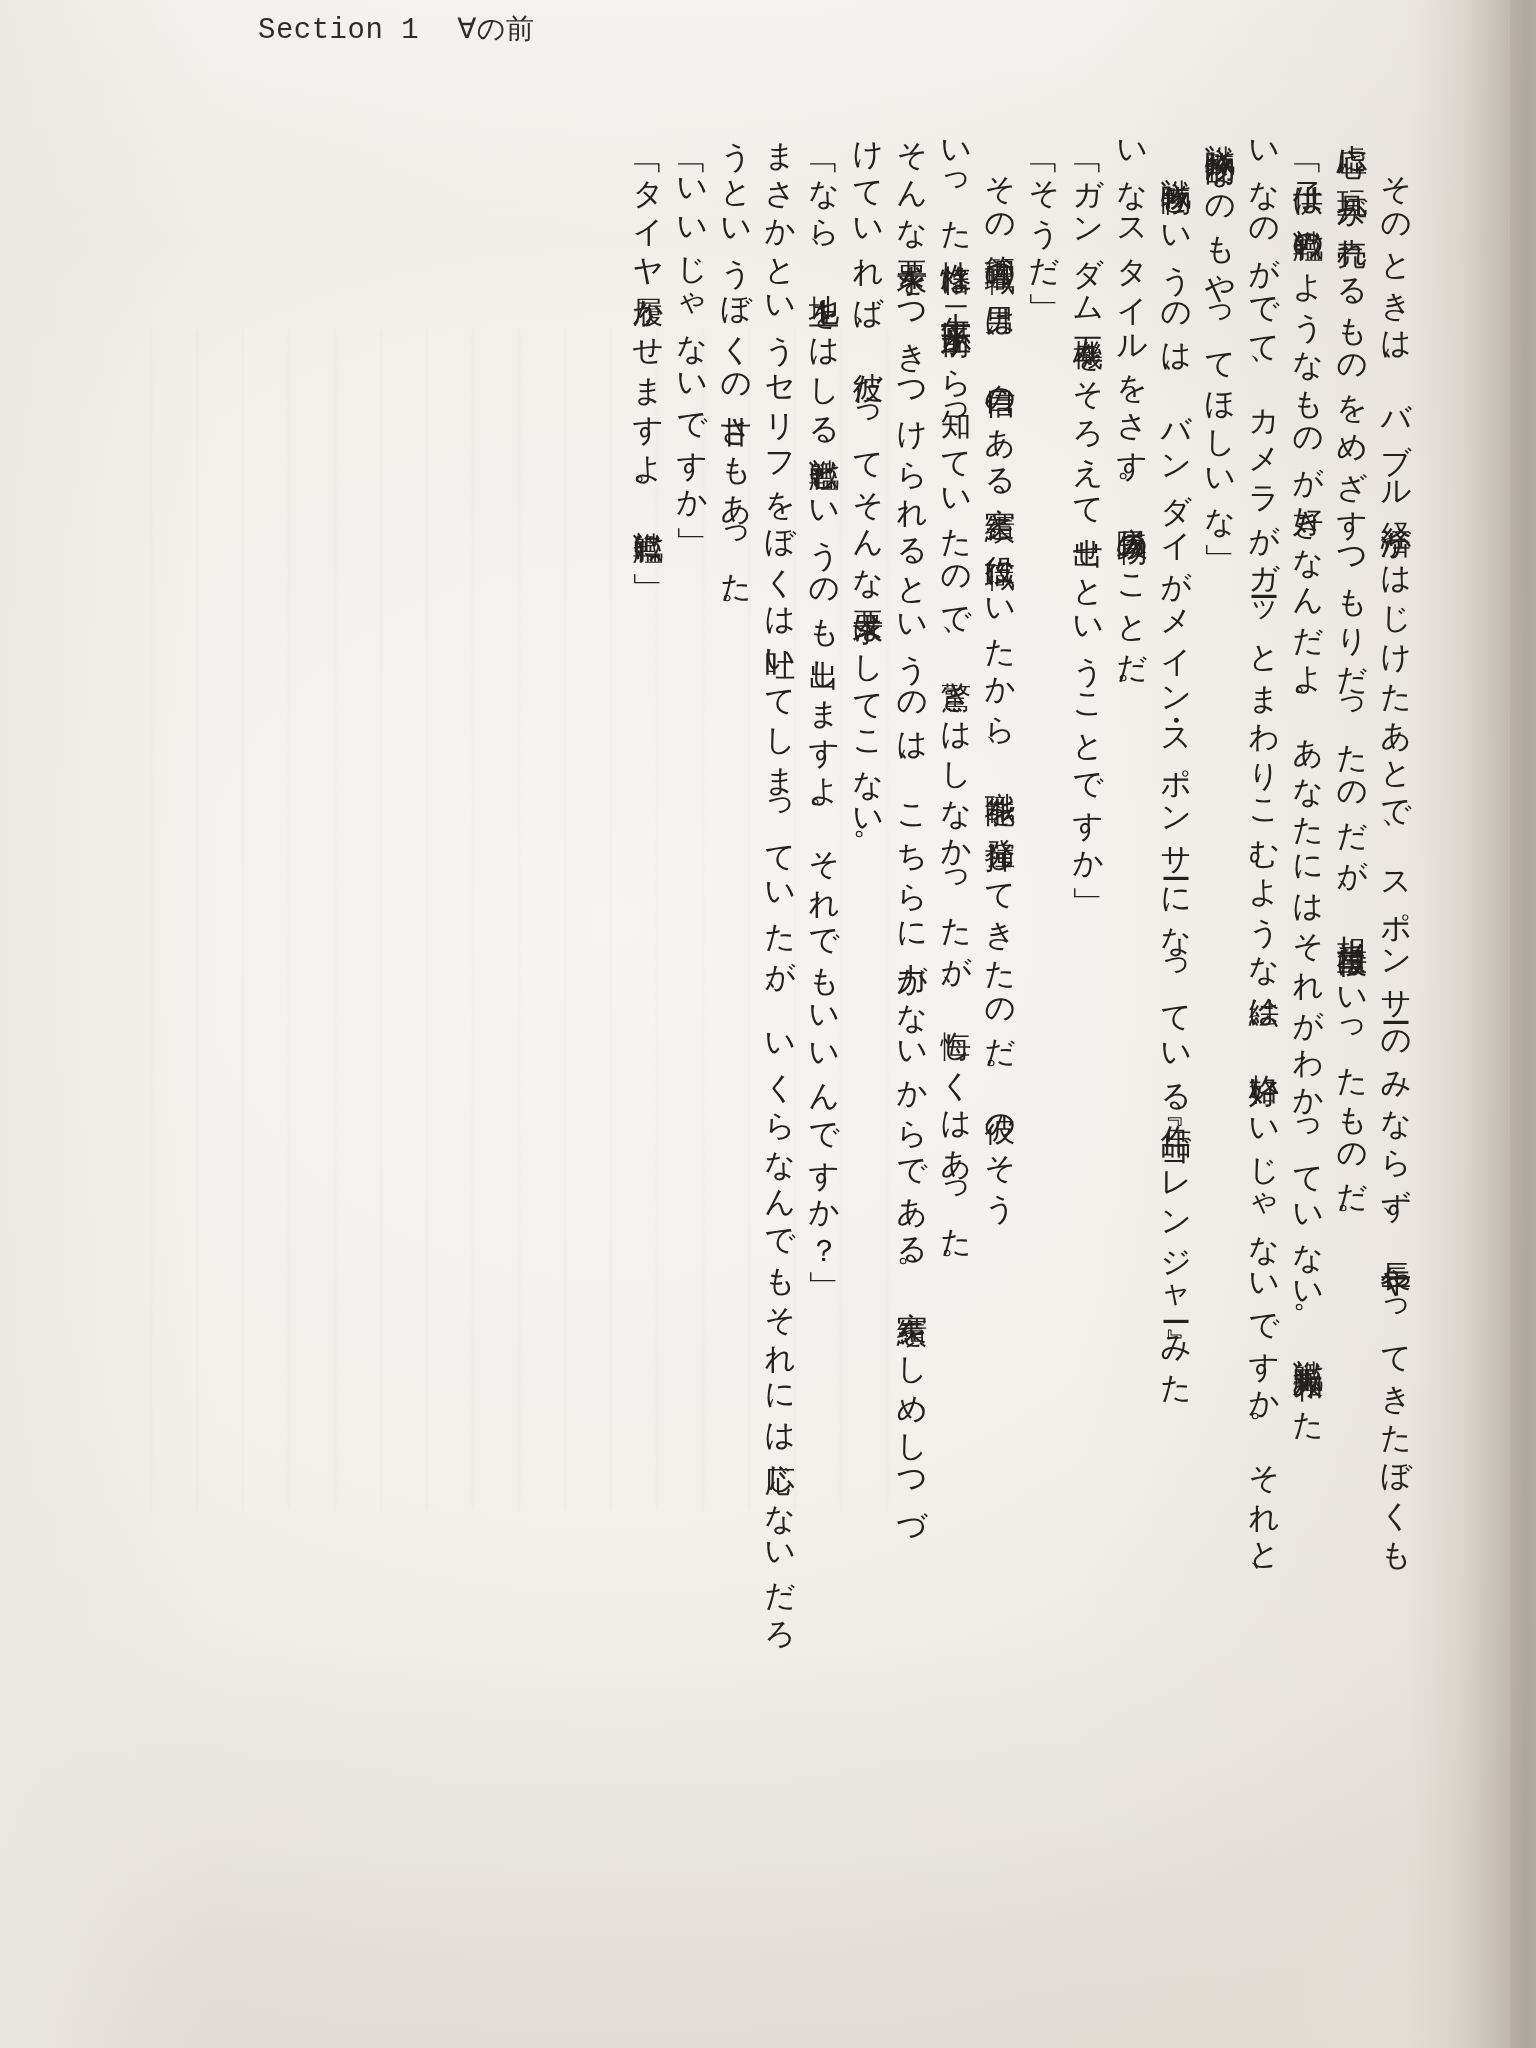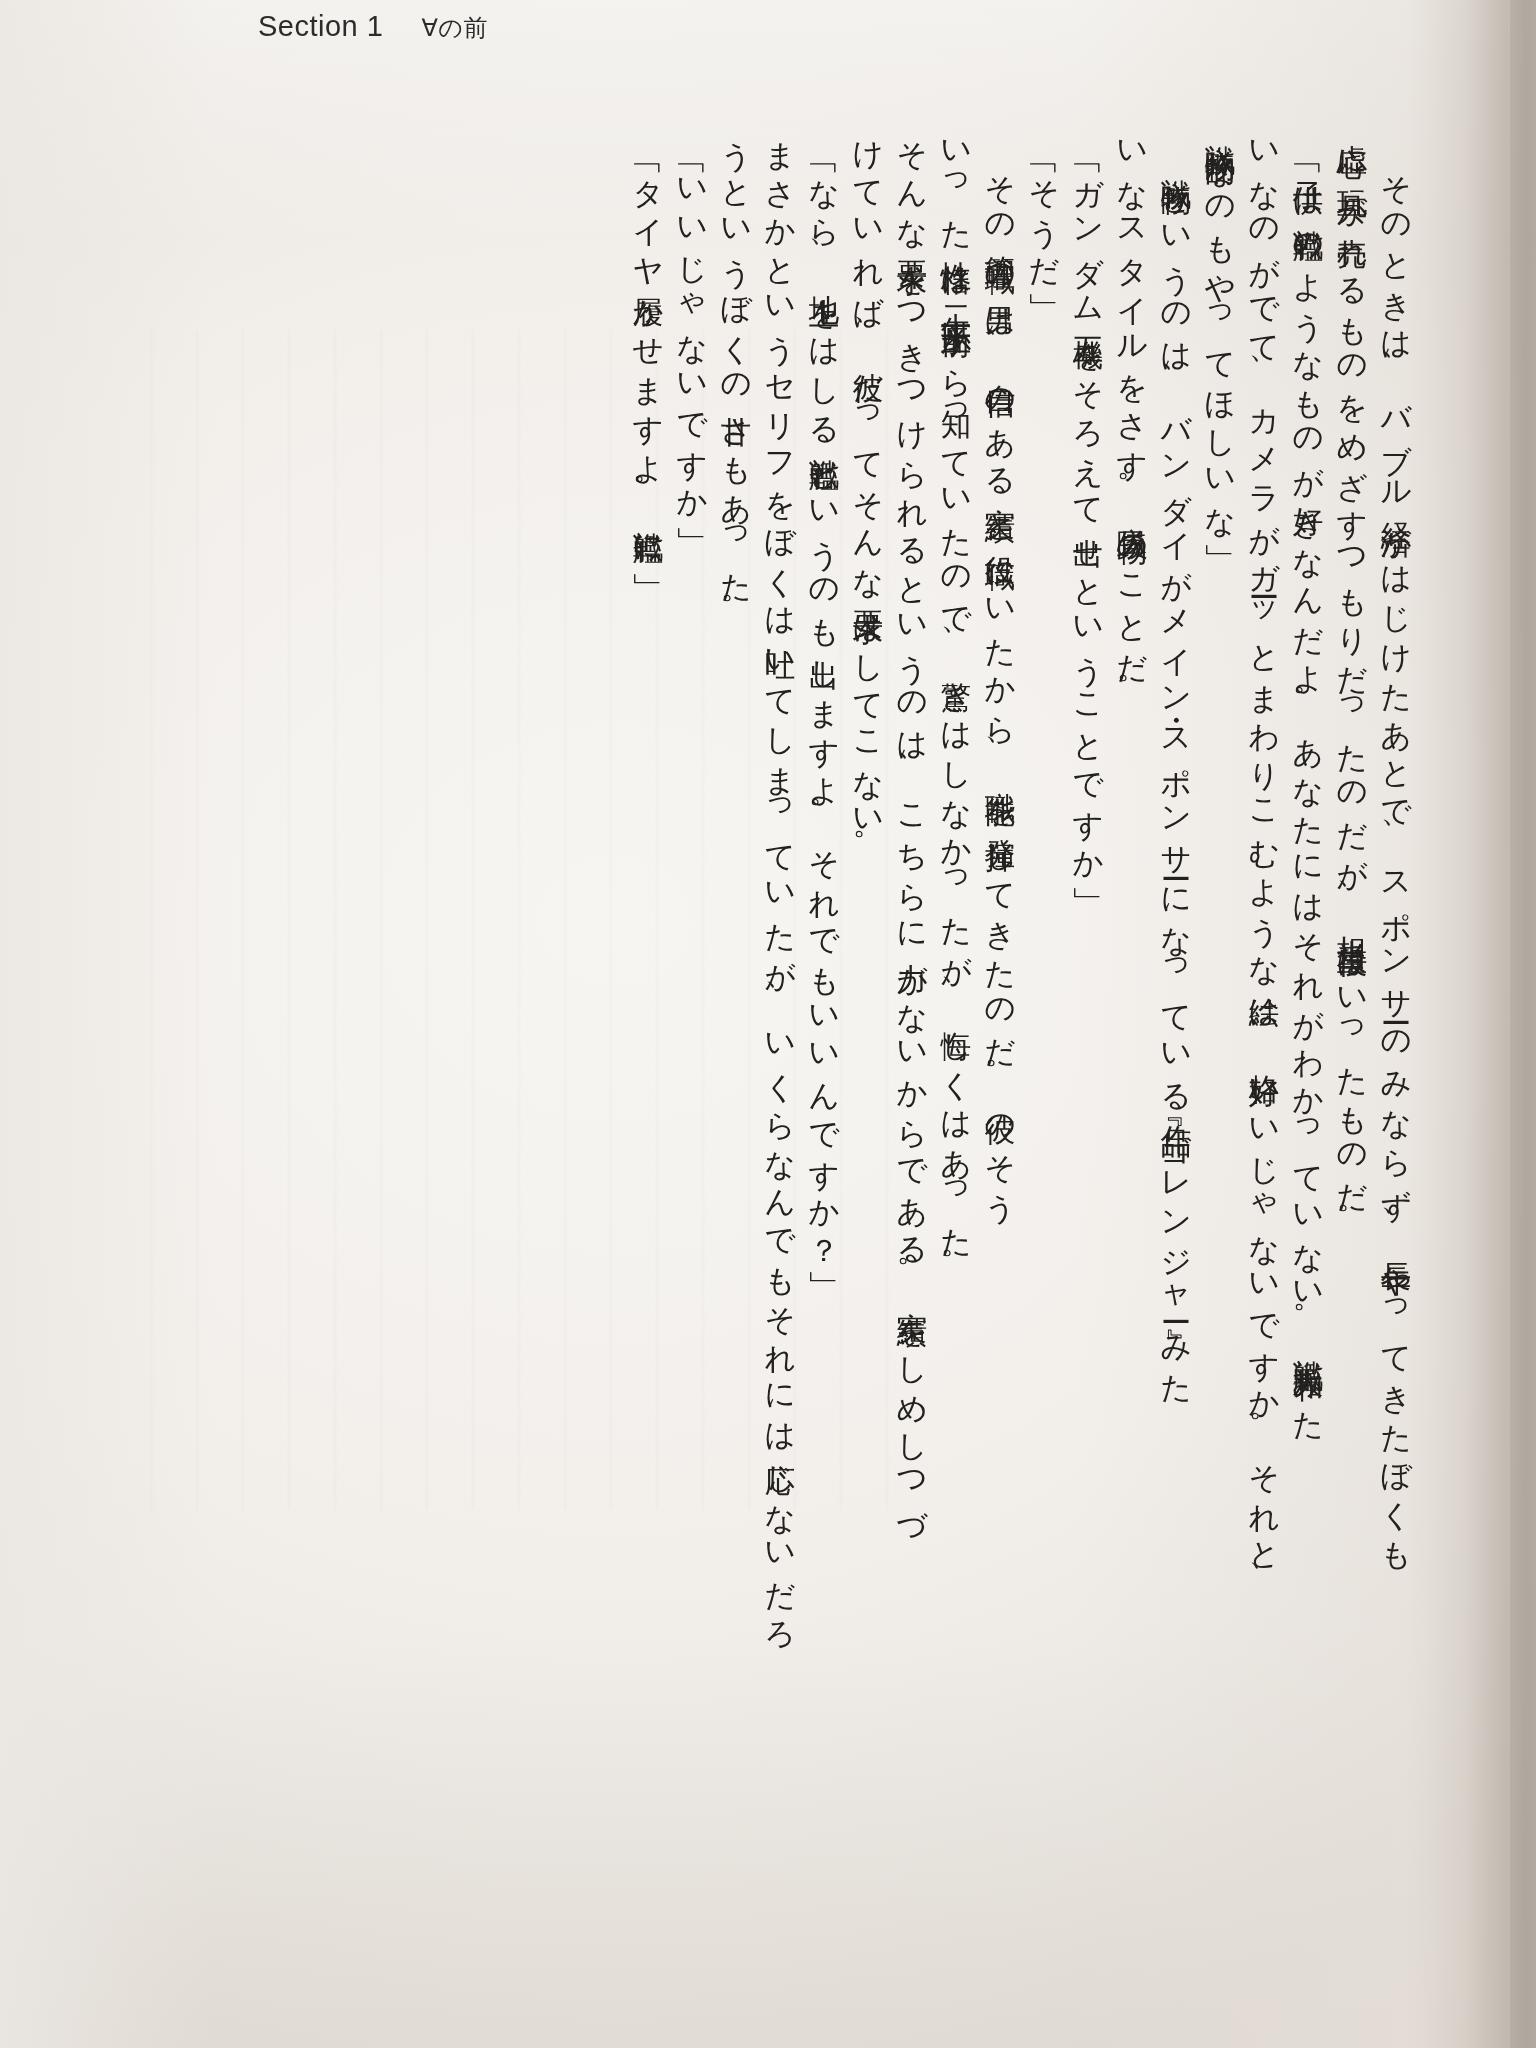--- a/index.html
+++ b/index.html
@@ -58,23 +58,23 @@
   #running-head {
     position: absolute;
     top: 10px;
     left: 258px;
     font-size: 29px;
     color: #2e2c2b;
     letter-spacing: 0.5px;
     white-space: nowrap;
     font-family: "Liberation Serif", serif;
   }
-  #running-head .sec-label { font-family: Liberation Sans, sans-serif; }
+  #running-head .sec-label { font-family: Liberation Mono, monospace; }
   #running-head .gap { display: inline-block; width: 38px; }
-  #running-head .jp { font-family: Liberation Sans, sans-serif; font-size: 24px; }
+  #running-head .jp { font-family: Liberation Sans, sans-serif; font-size: 28px; }
 
   
   #body-text {
     position: absolute;
     top: 120px;
     right: 118px;
     height: 1540px;
     display: flex;
     flex-direction: row;
     align-items: flex-start;

